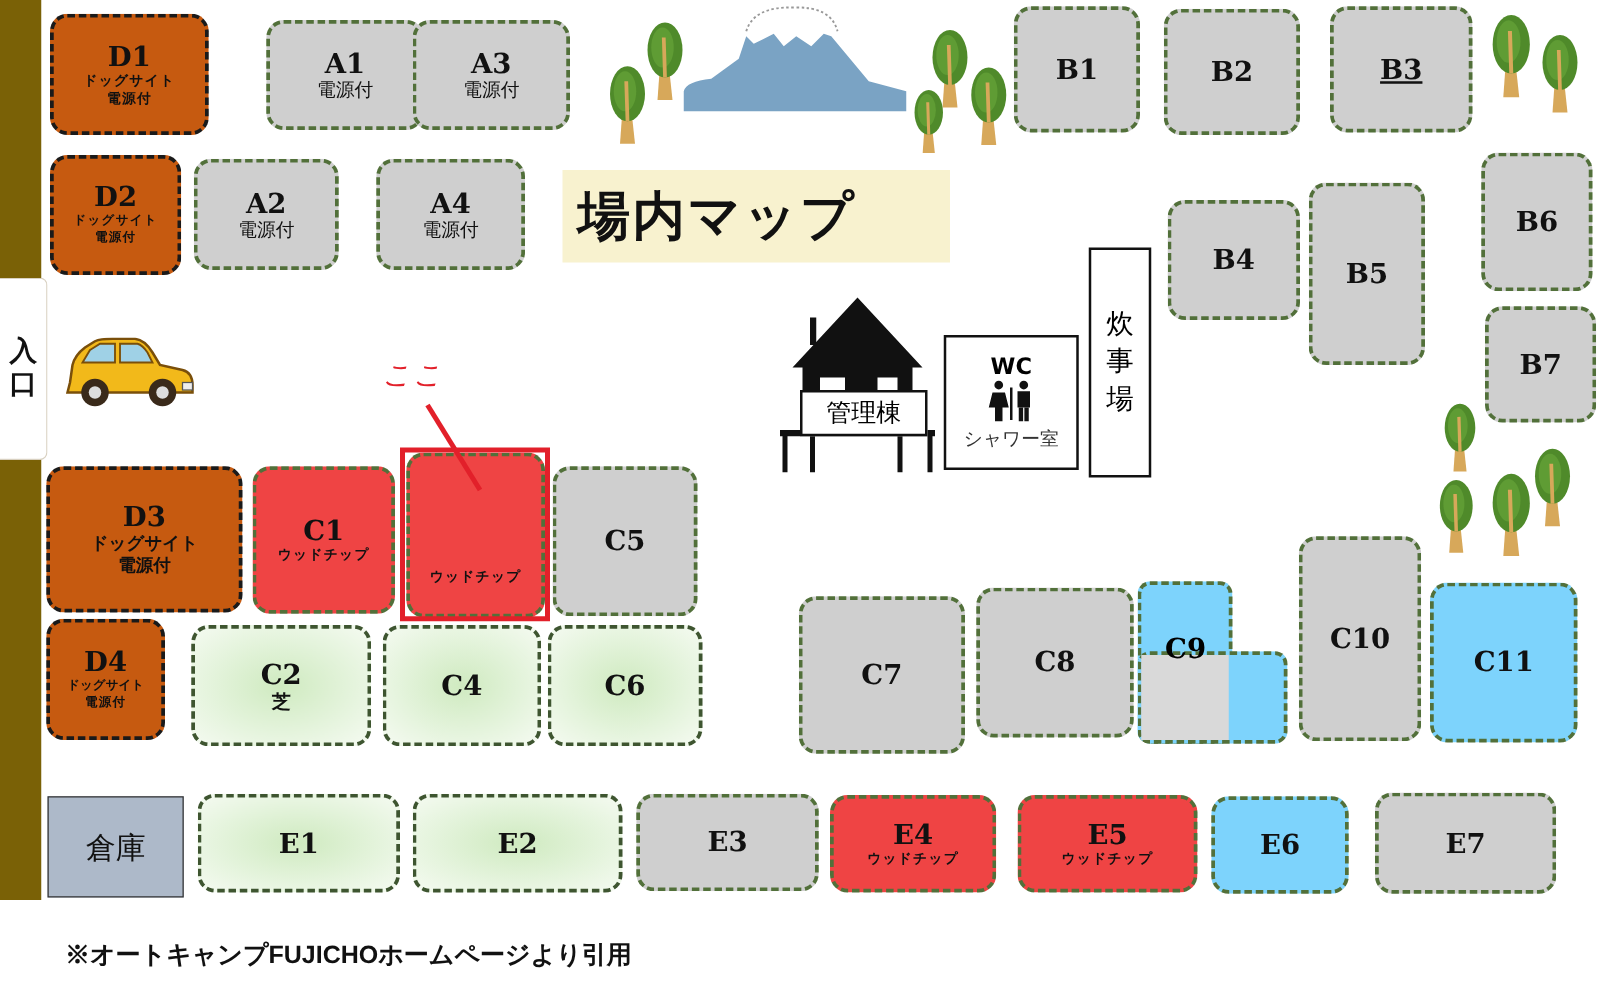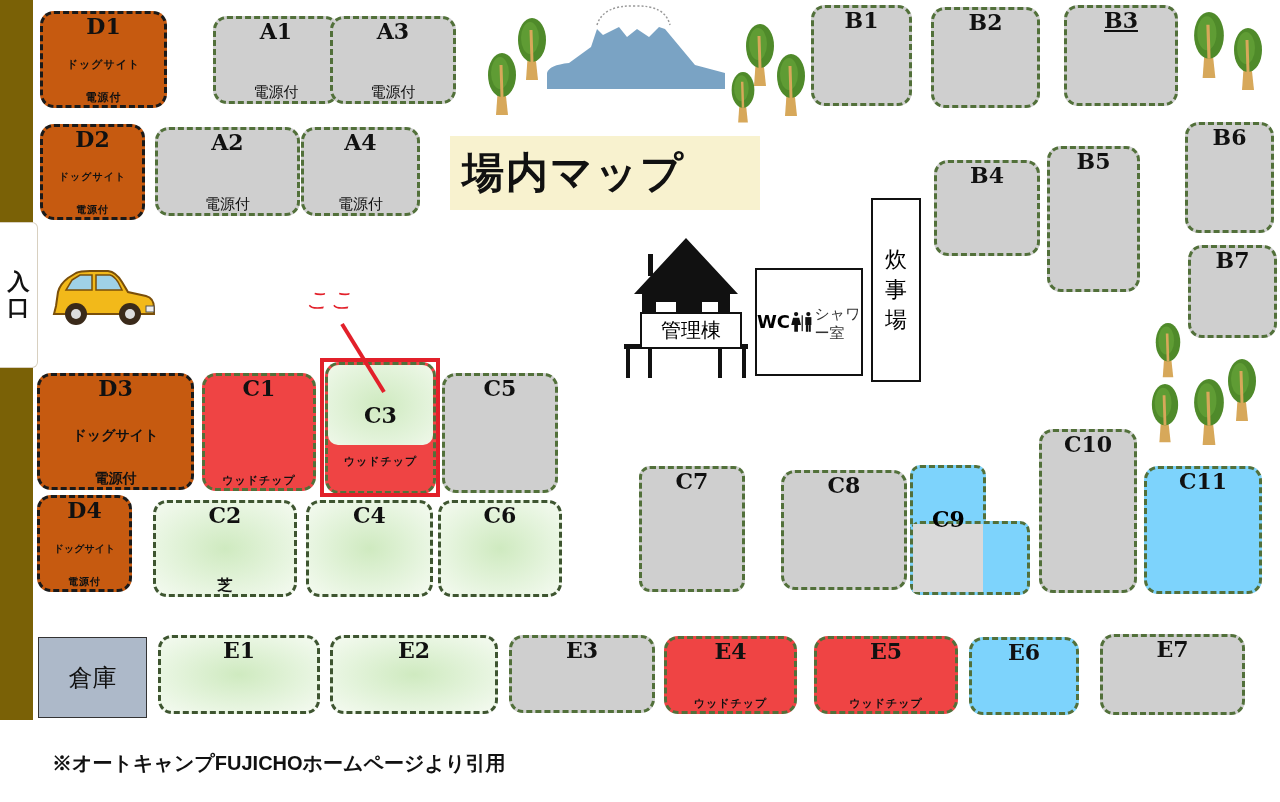--- a/index.html
+++ b/index.html
@@ -1,21 +1,21 @@
 <!DOCTYPE html>
 <html><head>
 <meta charset="utf-8">
 <style>
   * { box-sizing: border-box; margin: 0; padding: 0; }
   html, body { width: 1280px; height: 802px; background: #ffffff; overflow: hidden; }
   body { position: relative; font-family: "DejaVu Sans", sans-serif; }
   .abs { position: absolute; }
   .road { position: absolute; left: 0; top: 0; width: 33px; height: 720px; background: #7a6106; }
   .entrance { position: absolute; left: 0; top: 222px; width: 38px; height: 146px; background: #fff; border: 1px solid #d8d0c0; border-left: none; border-radius: 0 6px 6px 0; display: flex; flex-direction: column; align-items: center; justify-content: center; font-weight: bold; font-size: 22px; line-height: 26px; color: #111; }
-  .plot { position: absolute; border-radius: 14px; display: flex; flex-direction: column; align-items: center; justify-content: space-between; text-align: center; color: #111; }
+  .plot { position: absolute; border-radius: 14px; display: flex; flex-direction: column; align-items: center; justify-content: center; text-align: center; color: #111; }
   .plot.gray { background: #cfcfcf; border: 3px dashed #52703a; }
   .plot.gray2 { background: #7dd3fc; border: 3px dashed #52703a; }
   .plot.dog { background: #c65a10; border: 3px dashed #1a1a1a; }
   .plot.wood { background: #ef4444; border: 3px dashed #52703a; }
   .plot.grass { background: radial-gradient(ellipse at center, #cfeac0 0%, #e5f4dd 60%, #f4faf0 100%); border: 3px dashed #3e5530; }
   .pid { font-family: "DejaVu Serif", serif; font-weight: bold; font-size: 22px; line-height: 24px; letter-spacing: 0px; }
   .psub { font-size: 15px; line-height: 18px; font-weight: bold; }
   .psmall { font-size: 11px; line-height: 14px; font-weight: bold; letter-spacing: 1px; }
   .title-box { position: absolute; left: 450px; top: 136px; width: 310px; height: 74px; background: #f8f2cf; display: flex; align-items: center; padding-left: 12px; }
   .title-box span { font-size: 42px; font-weight: bold; color: #111; letter-spacing: 2px; }
@@ -107,21 +107,21 @@
   <rect x="0" y="108" width="124" height="5" fill="#111"></rect>
   <rect x="2" y="112" width="4" height="30" fill="#111"></rect>
   <rect x="24" y="112" width="4" height="30" fill="#111"></rect>
   <rect x="94" y="112" width="4" height="30" fill="#111"></rect>
   <rect x="118" y="112" width="4" height="30" fill="#111"></rect>
 </svg>
 <div class="facility" style="left:640px;top:312px;width:102px;height:37px;font-size:20px;">
   <span>管理棟</span>
 </div>
 
-<div class="facility" style="left:755px;top:268px;width:108px;height:108px;">
+<div class="facility" style="left:755px;top:268px;width:108px;height:108px;flex-direction:column;">
   <span style="font-weight:bold;font-size:18px;line-height:20px;">WC</span>
   <svg width="40" height="34" viewBox="0 0 40 34">
     <circle cx="10" cy="4" r="3.5" fill="#111"></circle>
       <path d="M5 10 L15 10 L18 22 L13 22 L13 33 L7 33 L7 22 L2 22 Z" fill="#111"></path>
     <rect x="19" y="6" width="2" height="26" fill="#111"></rect>
     <circle cx="30" cy="4" r="3.5" fill="#111"></circle>
       <rect x="25" y="9" width="10" height="13" fill="#111"></rect>
       <rect x="26" y="22" width="3.5" height="11" fill="#111"></rect>
       <rect x="30.5" y="22" width="3.5" height="11" fill="#111"></rect>
   </svg>
@@ -156,21 +156,21 @@
 </div>
 
 <div class="plot gray" style="left:195px;top:16px;width:126px;height:88px;margin-left:18px;">
   <span class="pid">A1</span>
   <span class="psub" style="font-weight:normal">電源付</span>
 </div>
 <div class="plot gray" style="left:330px;top:16px;width:126px;height:88px;">
   <span class="pid">A3</span>
   <span class="psub" style="font-weight:normal">電源付</span>
 </div>
-<div class="plot gray" style="left:155px;top:127px;width:145px;height:89px;">
+<div class="plot gray" style="left:155px;top:127px;width:116px;height:89px;">
   <span class="pid">A2</span>
   <span class="psub" style="font-weight:normal">電源付</span>
 </div>
 <div class="plot gray" style="left:301px;top:127px;width:119px;height:89px;">
   <span class="pid">A4</span>
   <span class="psub" style="font-weight:normal">電源付</span>
 </div>
 
 <div class="plot gray" style="left:811px;top:5px;width:101px;height:101px;">
     <span class="pid">B1</span>
@@ -192,39 +192,36 @@
   </div>
 <div class="plot gray" style="left:1188px;top:245px;width:89px;height:93px;">
     <span class="pid">B7</span>
   </div>
 
 <div class="plot wood" style="left:202px;top:373px;width:114px;height:118px;">
   <span class="pid">C1</span>
   <span class="psmall">ウッドチップ</span>
 </div>
 <div class="plot wood" style="left:325px;top:362px;width:111px;height:132px;justify-content:flex-end;padding-bottom:22px;overflow:hidden;">
-  <div style="position:absolute;left:0;top:0;right:0;height:80px;background:radial-gradient(ellipse at center,#cfeac0 0%,#e5f4dd 70%,#f0f8ea 100%);border-radius:0 0 10px 10px;display:flex;align-items:center;justify-content:center;padding-top:20px;">
-    <span class="pid">C3</span>
-  </div>
   <span class="psmall">ウッドチップ</span>
 </div>
 <div class="plot gray" style="left:442px;top:373px;width:116px;height:120px;">
     <span class="pid">C5</span>
   </div>
 <div class="plot grass" style="left:153px;top:500px;width:144px;height:97px;">
   <span class="pid">C2</span>
   <span class="psub">芝</span>
 </div>
 <div class="plot grass" style="left:306px;top:500px;width:127px;height:97px;">
     <span class="pid">C4</span>
   </div>
 <div class="plot grass" style="left:438px;top:500px;width:124px;height:97px;">
     <span class="pid">C6</span>
   </div>
-<div class="plot gray" style="left:639px;top:466px;width:106px;height:126px;border-radius:11px;">
+<div class="plot gray" style="left:639px;top:477px;width:133px;height:126px;">
     <span class="pid">C7</span>
   </div>
 <div class="plot gray" style="left:781px;top:470px;width:126px;height:120px;">
     <span class="pid">C8</span>
   </div>
 <div class="abs" style="left:910px;top:465px;width:120px;height:130px;">
   <div class="plot gray2" style="left:0;top:0;width:76px;height:130px;border-radius:10px;"></div>
   <div class="plot gray2" style="left:0;top:56px;width:120px;height:74px;border-radius:10px;"></div>
   <div class="abs" style="left:3px;top:59px;width:70px;height:68px;background:#d9d9d9;"></div>
   <span class="pid abs" style="left:22px;top:42px;">C9</span>

